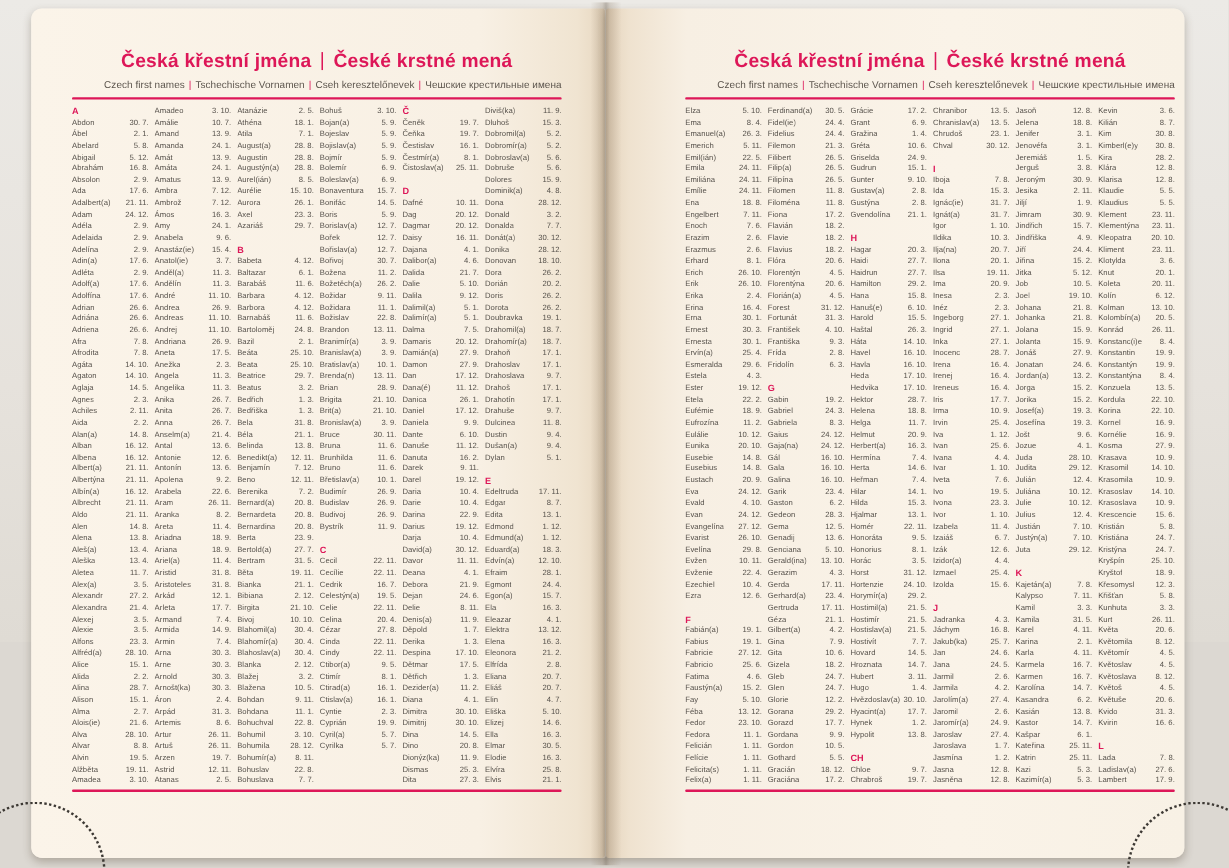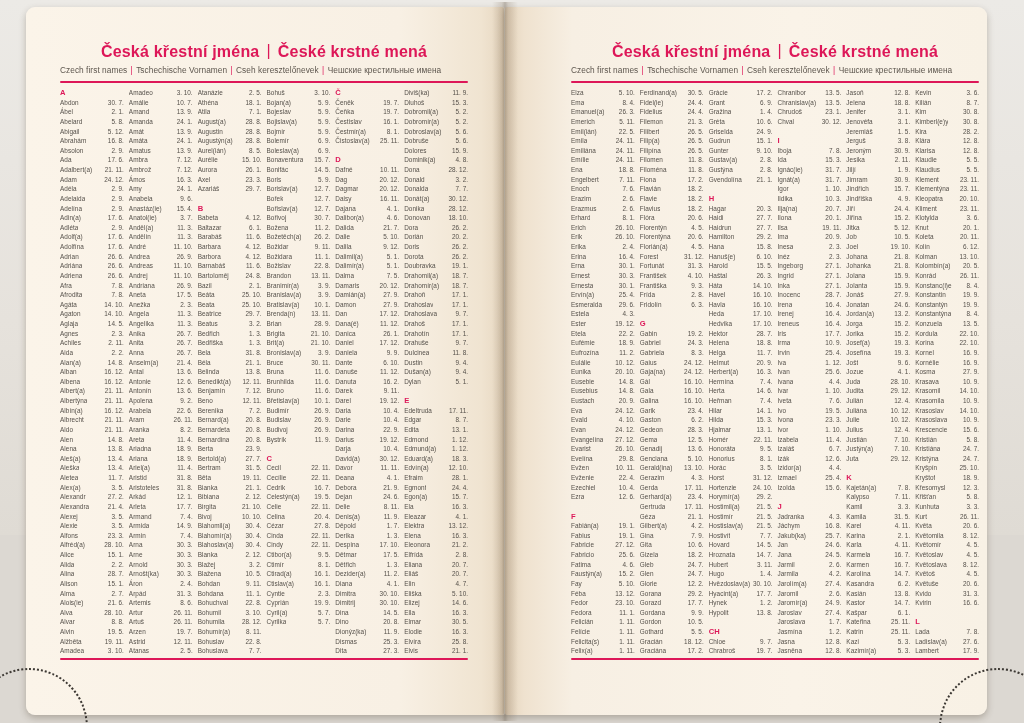--- a/index.html
+++ b/index.html
@@ -18,21 +18,21 @@
     background:linear-gradient(90deg,#e4d3bc 0%,#efe2cf 4%,#f7efe3 14%,#faf3e8 60%,#f8f1e5 100%);
     box-shadow:0 3px 7px rgba(70,55,35,.30);}
   .spine{position:absolute;left:492px;top:2px;width:26px;height:719px;pointer-events:none;
     background:linear-gradient(90deg,rgba(92,70,44,0) 0%,rgba(92,70,44,.18) 38%,rgba(64,48,28,.30) 50%,rgba(92,70,44,.18) 62%,rgba(92,70,44,0) 100%);}
   .content{position:absolute;top:40px;width:408px;}
   .content-left{left:60px;}
   .content-right{left:571px;}
   .pg-title{text-align:center;color:var(--accent,#dd1758);font-weight:bold;
     font-size:16px;line-height:19px;margin-top:2px;letter-spacing:.2px;}
   .tsep{font-weight:400;padding:0 7px;position:relative;top:-1px;}
-  .pg-sub{text-align:left;font-size:8.3px;color:#5d564e;margin-top:4px;letter-spacing:.05px;}
+  .pg-sub{text-align:right;font-size:8.3px;color:#5d564e;margin-top:4px;letter-spacing:.05px;}
   .ssep{color:var(--accent,#dd1758);padding:0 1px;}
   .rule{height:2px;background:var(--accent,#dd1758);border-radius:1px;}
   .rule-top{margin-top:6px;}
   .rule-bottom{margin-top:2px;}
   .cols{display:grid;grid-template-columns:repeat(6,1fr);column-gap:5px;margin-top:5px;}
   .col{min-width:0;}
   .row{display:flex;justify-content:space-between;align-items:baseline;
     height:9.63px;font-size:6.4px;line-height:9.63px;color:var(--ink,#55504a);}
   .row .nm{white-space:nowrap;overflow:hidden;letter-spacing:.05px;}
   .row .dt{white-space:nowrap;padding-left:2px;}

